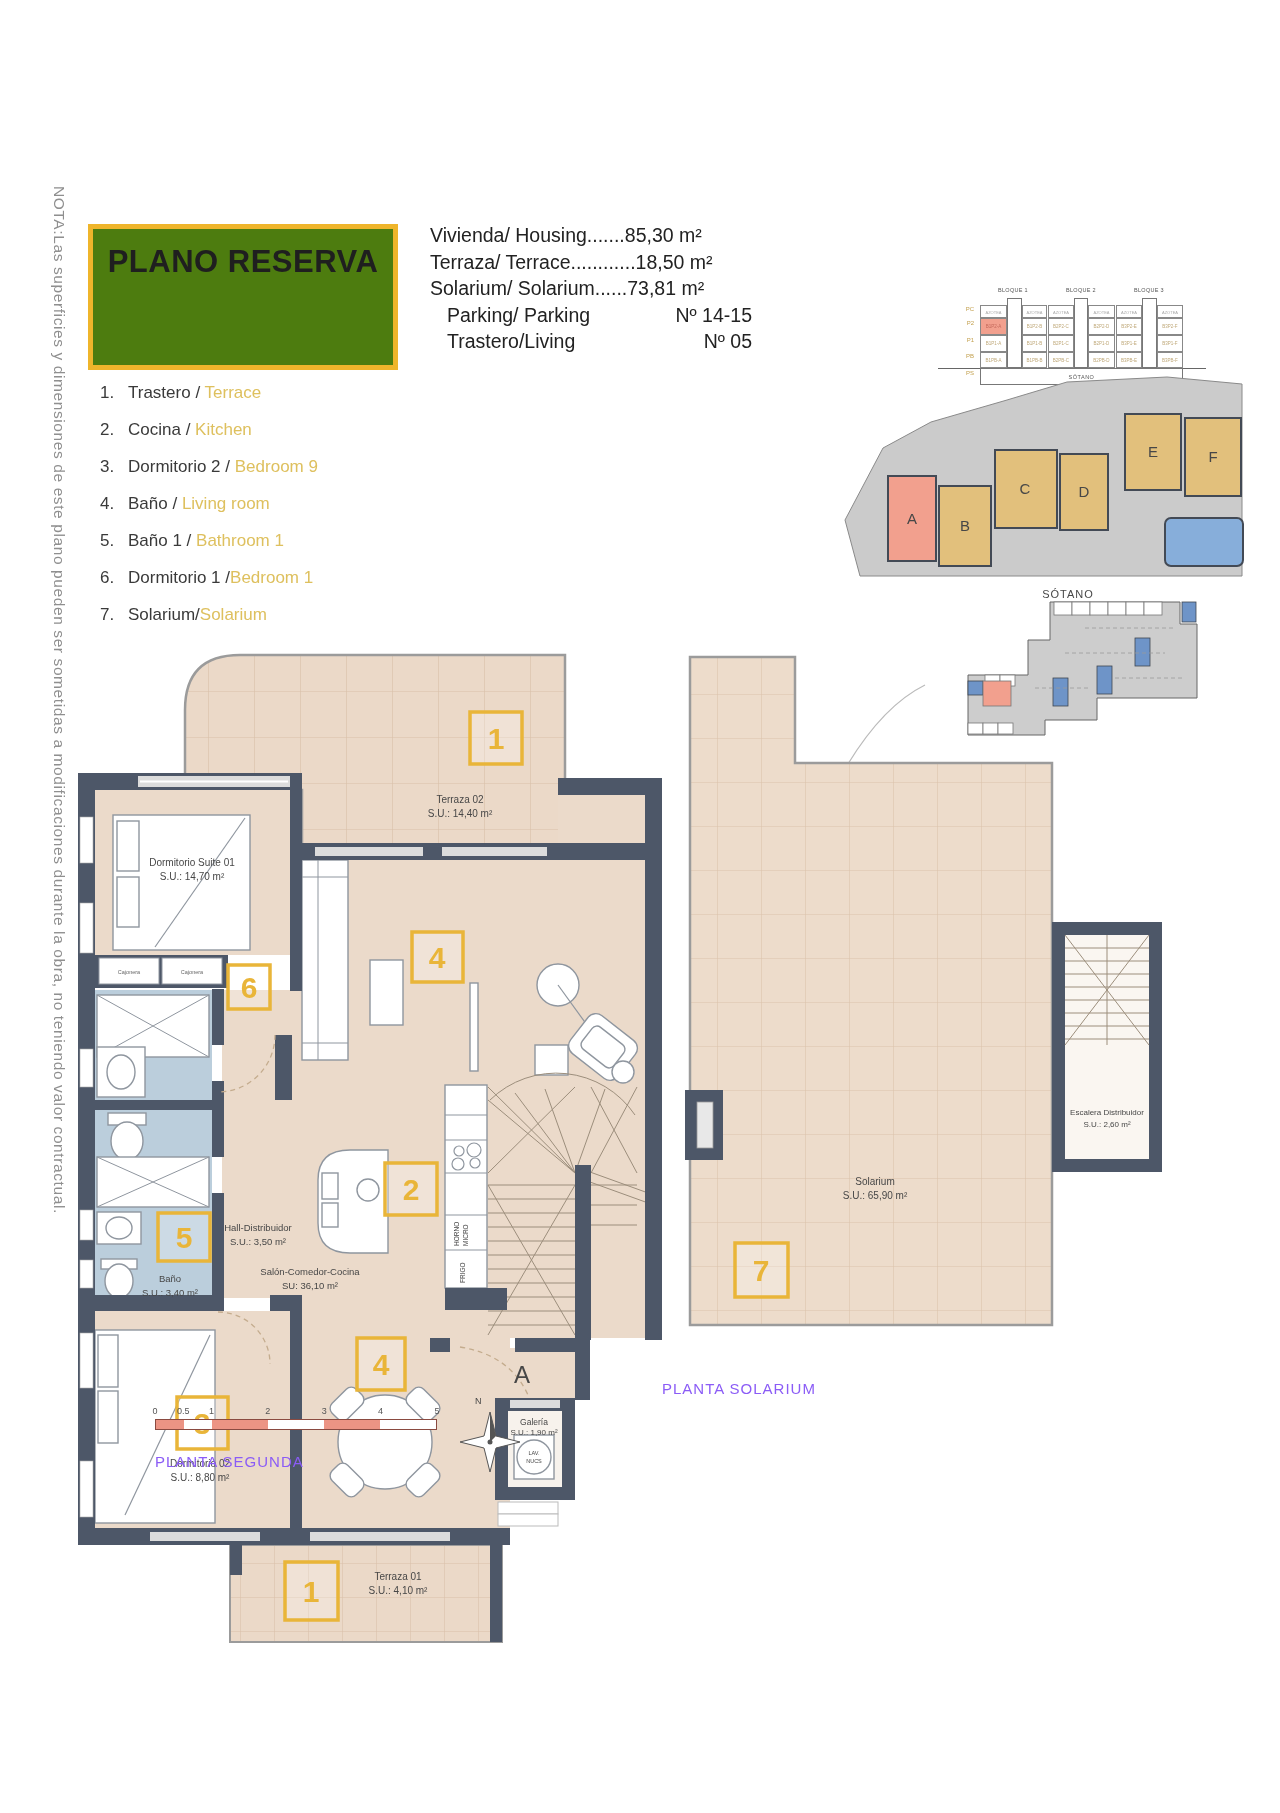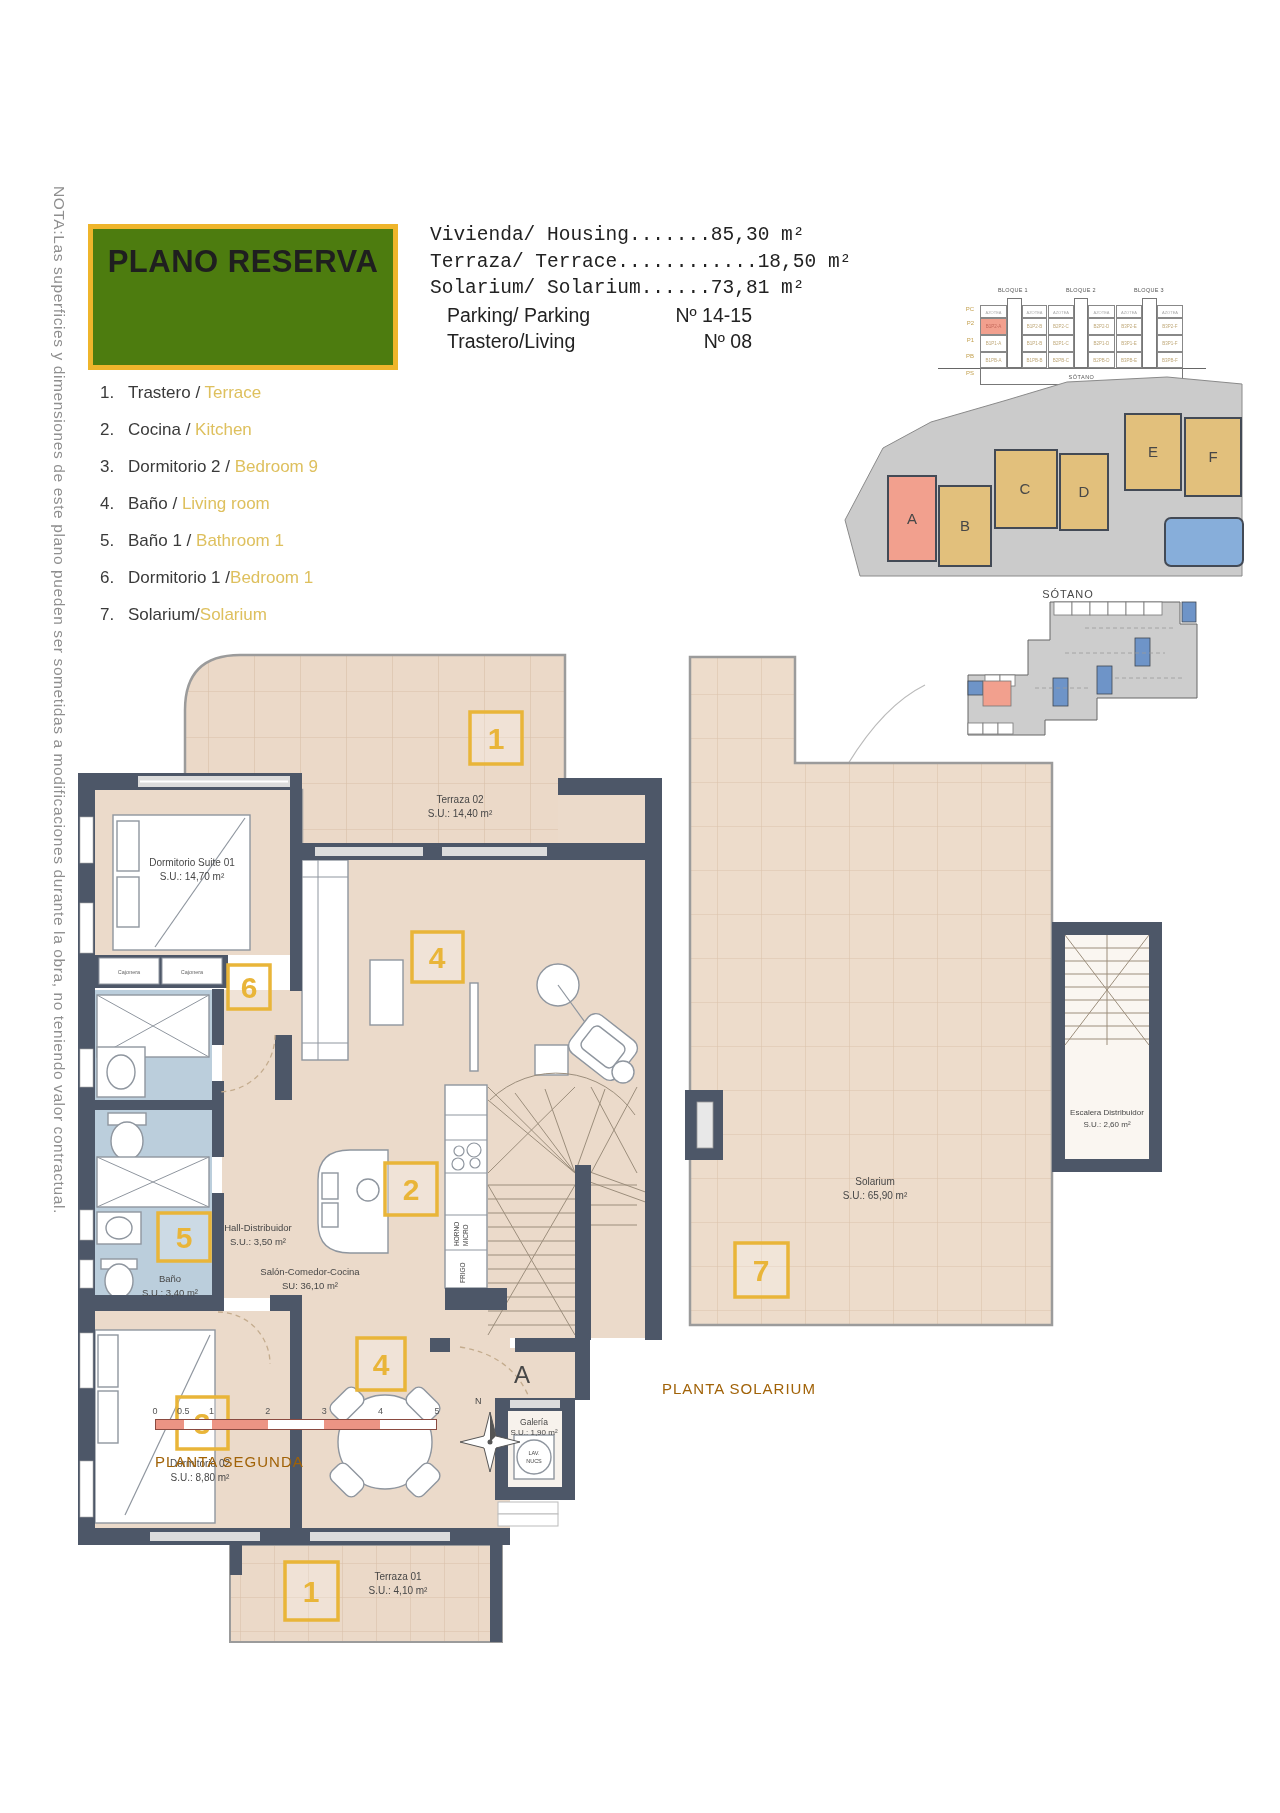--- a/index.html
+++ b/index.html
@@ -13,21 +13,21 @@
 
   
   .titlebox{position:absolute;left:88px;top:224px;width:300px;height:136px;
             border:5px solid #EFB52B;background:#4d7c0f;text-align:center;}
   .titlebox .l1{margin-top:15px;font-size:31px;font-weight:600;color:#1f1f1f;letter-spacing:.5px;}
   .titlebox .l2{margin-top:1px;font-size:50px;font-weight:700;letter-spacing:3px;color:#fff;
                 -webkit-text-stroke:2.4px #161616;text-shadow:0 0 1px #161616;}
 
   
   .specs{position:absolute;left:430px;top:222px;width:322px;font-size:19.5px;color:#222;}
-  .specs .row{line-height:26.5px;white-space:nowrap;font-family:Liberation Mono, monospace;}
+  .specs .row{line-height:26.5px;white-space:nowrap;}
   .specs .rowflex{display:flex;justify-content:space-between;line-height:26.5px;margin-left:17px;}
 
   
   .legend{position:absolute;left:100px;top:383px;font-size:17px;color:#3a3a3a;}
   .legend .item{height:37px;}
   .legend .num{display:inline-block;width:28px;}
   .legend .en{color:#DEC05E;}
 
   
   .elev{position:absolute;left:938px;top:262px;width:322px;height:132px;font-family:"Liberation Sans",sans-serif;}
@@ -37,21 +37,21 @@
               font-size:4.5px;color:#BFA878;text-align:center;overflow:hidden;}
   .elev .roofc{font-size:4px;color:#A9A9A9;line-height:13px;}
   .elev .unitc{line-height:16px;}
   .elev .hl{background:#F2A08E;color:#C4685A;}
   .elev .tower{position:absolute;box-sizing:border-box;border:.8px solid #777;background:#fff;}
   .elev .ground{position:absolute;left:0;top:106px;width:268px;height:1px;background:#666;}
   .elev .base{position:absolute;box-sizing:border-box;border:.8px solid #777;background:#fff;
               font-size:5.5px;color:#555;text-align:center;line-height:16px;letter-spacing:.5px;}
 
   
-  .caption{position:absolute;font-size:15px;color:#a16207;letter-spacing:1px;}
+  .caption{position:absolute;font-size:15px;color:#8b5cf6;letter-spacing:1px;}
   .scalebar{position:absolute;left:155px;top:1406px;width:282px;}
   .scalebar .ticks{position:relative;height:13px;font-size:9px;color:#555;}
   .scalebar .ticks span{position:absolute;transform:translateX(-50%);}
   .scalebar .bar{display:flex;height:11px;border:1px solid #8A4A40;box-sizing:border-box;}
   .scalebar .seg{height:100%;}
 
   svg{display:block;}
   svg text{font-family:"Liberation Sans",sans-serif;fill:#474747;}
   .wall{fill:#4D5768;}
   .win{fill:#DCDCDC;}
@@ -78,21 +78,21 @@
   <div class="specs">
     <div class="row"><span>Vivienda/ Housing</span><span>.......</span><span>85,30 m²</span></div>
     <div class="row"><span>Terraza/ Terrace</span><span>............</span><span>18,50 m²</span></div>
     <div class="row"><span>Solarium/ Solarium</span><span>......</span><span>73,81 m²</span></div>
     <div class="rowflex">
         <span>Parking/ Parking</span>
         <span>Nº 14-15</span>
       </div>
     <div class="rowflex">
         <span>Trastero/Living</span>
-        <span>Nº 08</span>
+        <span>Nº 05</span>
       </div>
   </div>
 
   <div class="legend">
     <div class="item"><span class="num">1.</span><span>Trastero</span><span> / </span><span class="en">Terrace</span></div>
     <div class="item"><span class="num">2.</span><span>Cocina</span><span> / </span><span class="en">Kitchen</span></div>
     <div class="item"><span class="num">3.</span><span>Dormitorio 2</span><span> / </span><span class="en">Bedroom 9</span></div>
     <div class="item"><span class="num">4.</span><span>Baño</span><span> / </span><span class="en">Living room</span></div>
     <div class="item"><span class="num">5.</span><span>Baño 1</span><span> / </span><span class="en">Bathroom 1</span></div>
     <div class="item"><span class="num">6.</span><span>Dormitorio 1</span><span> /</span><span class="en">Bedroom 1</span></div>

